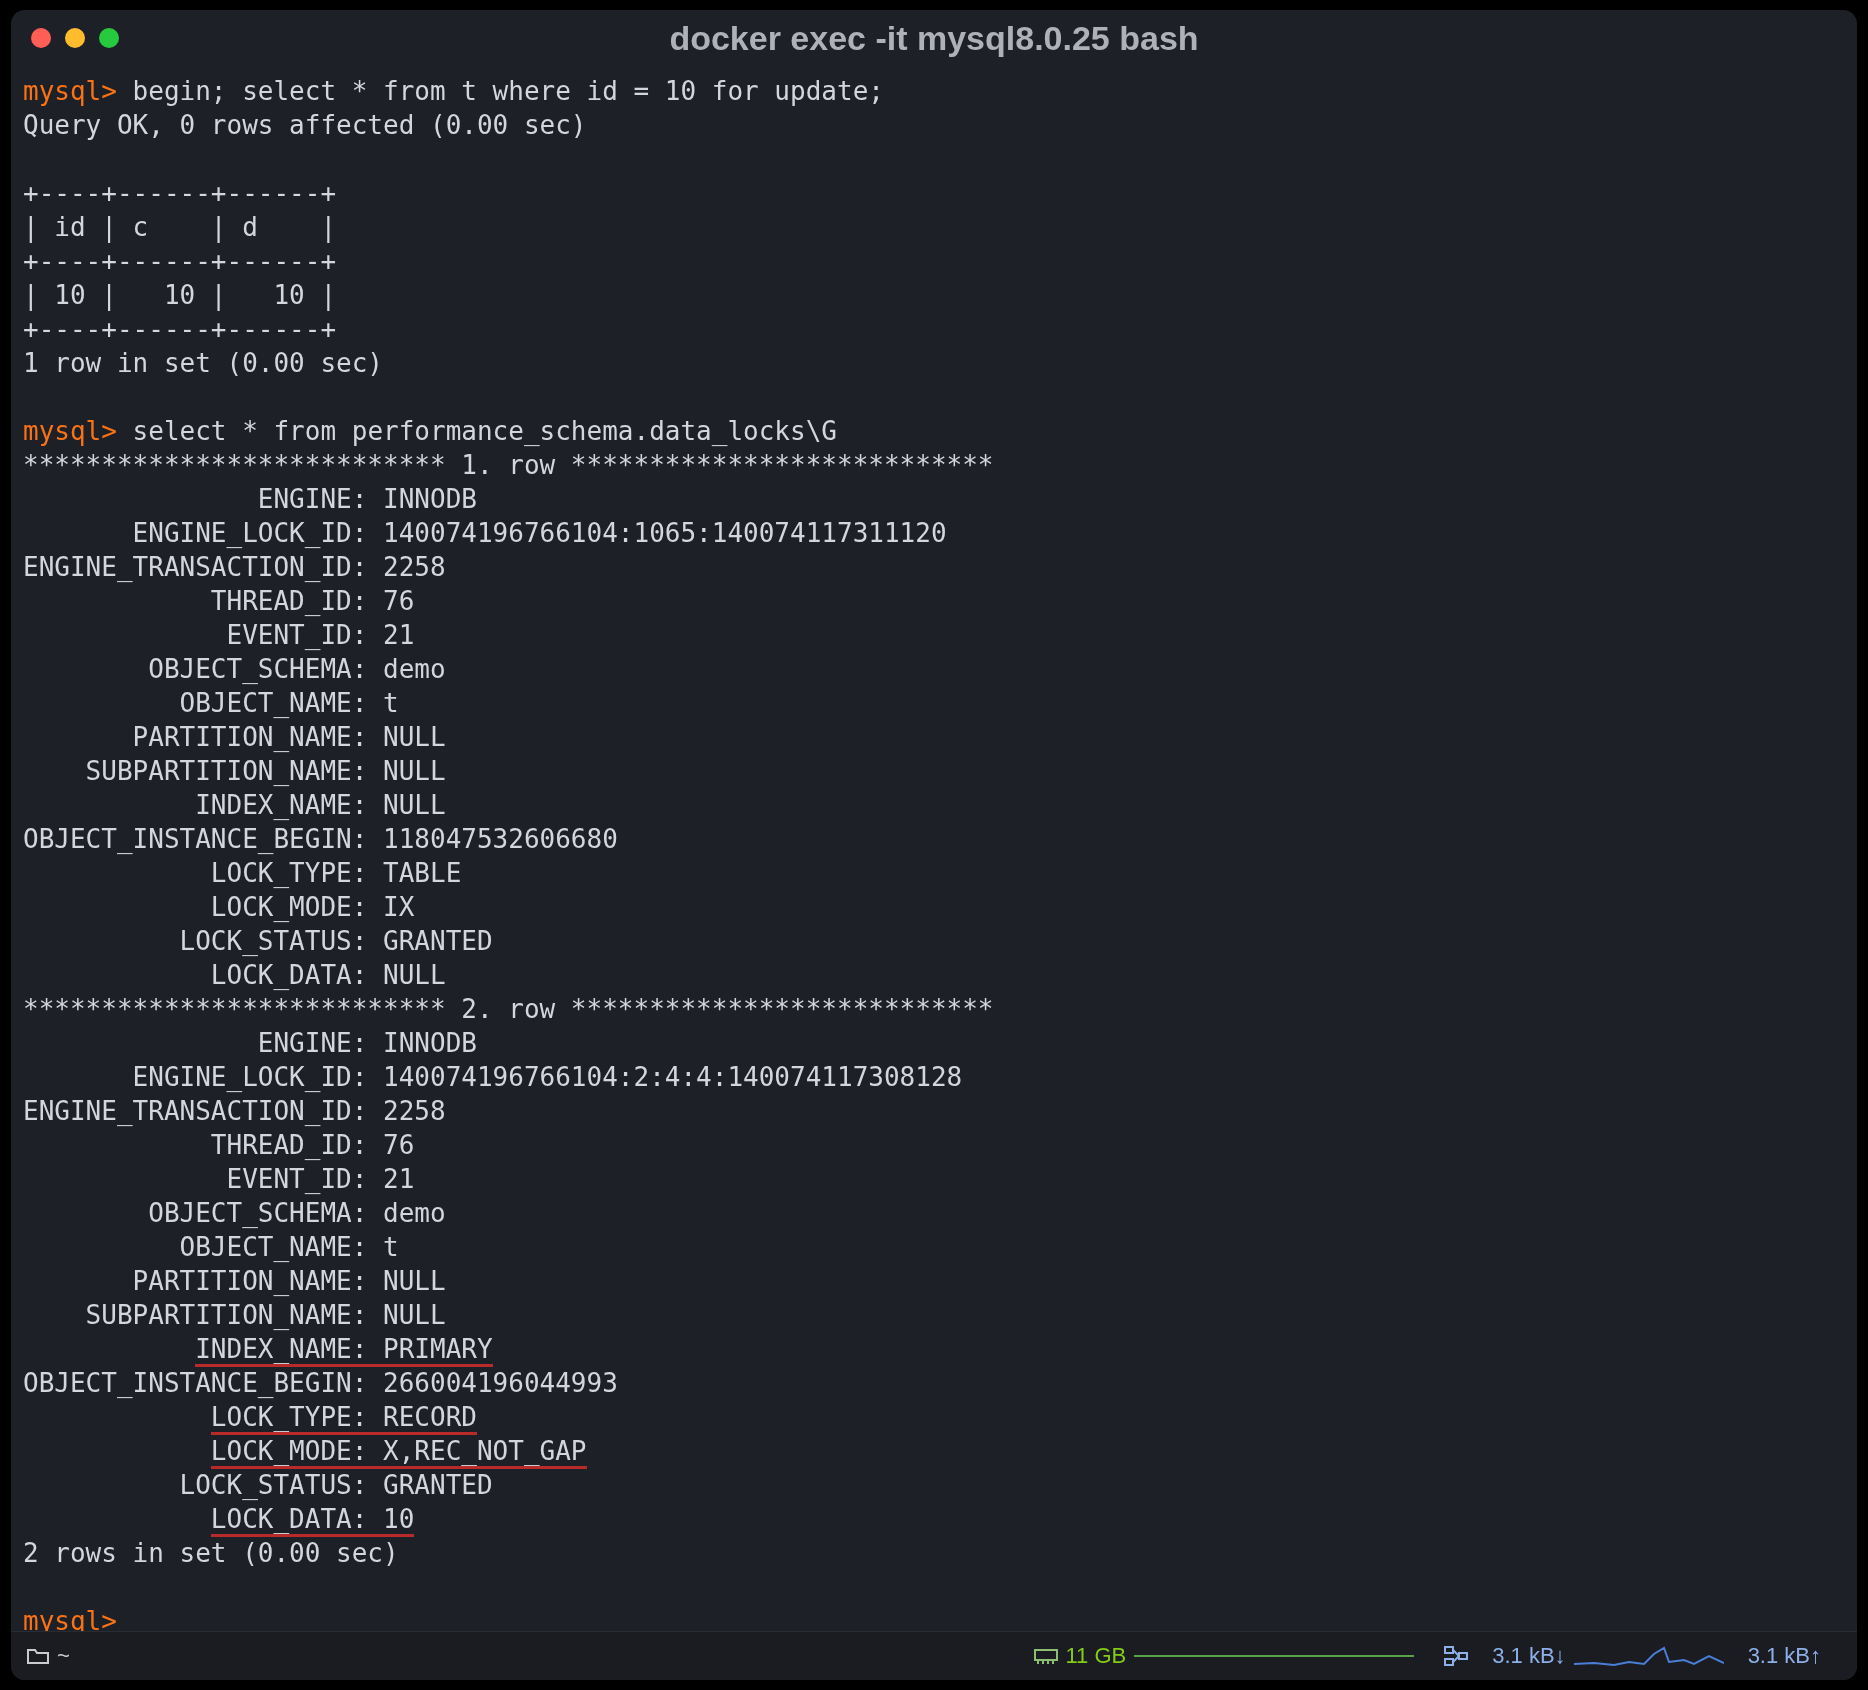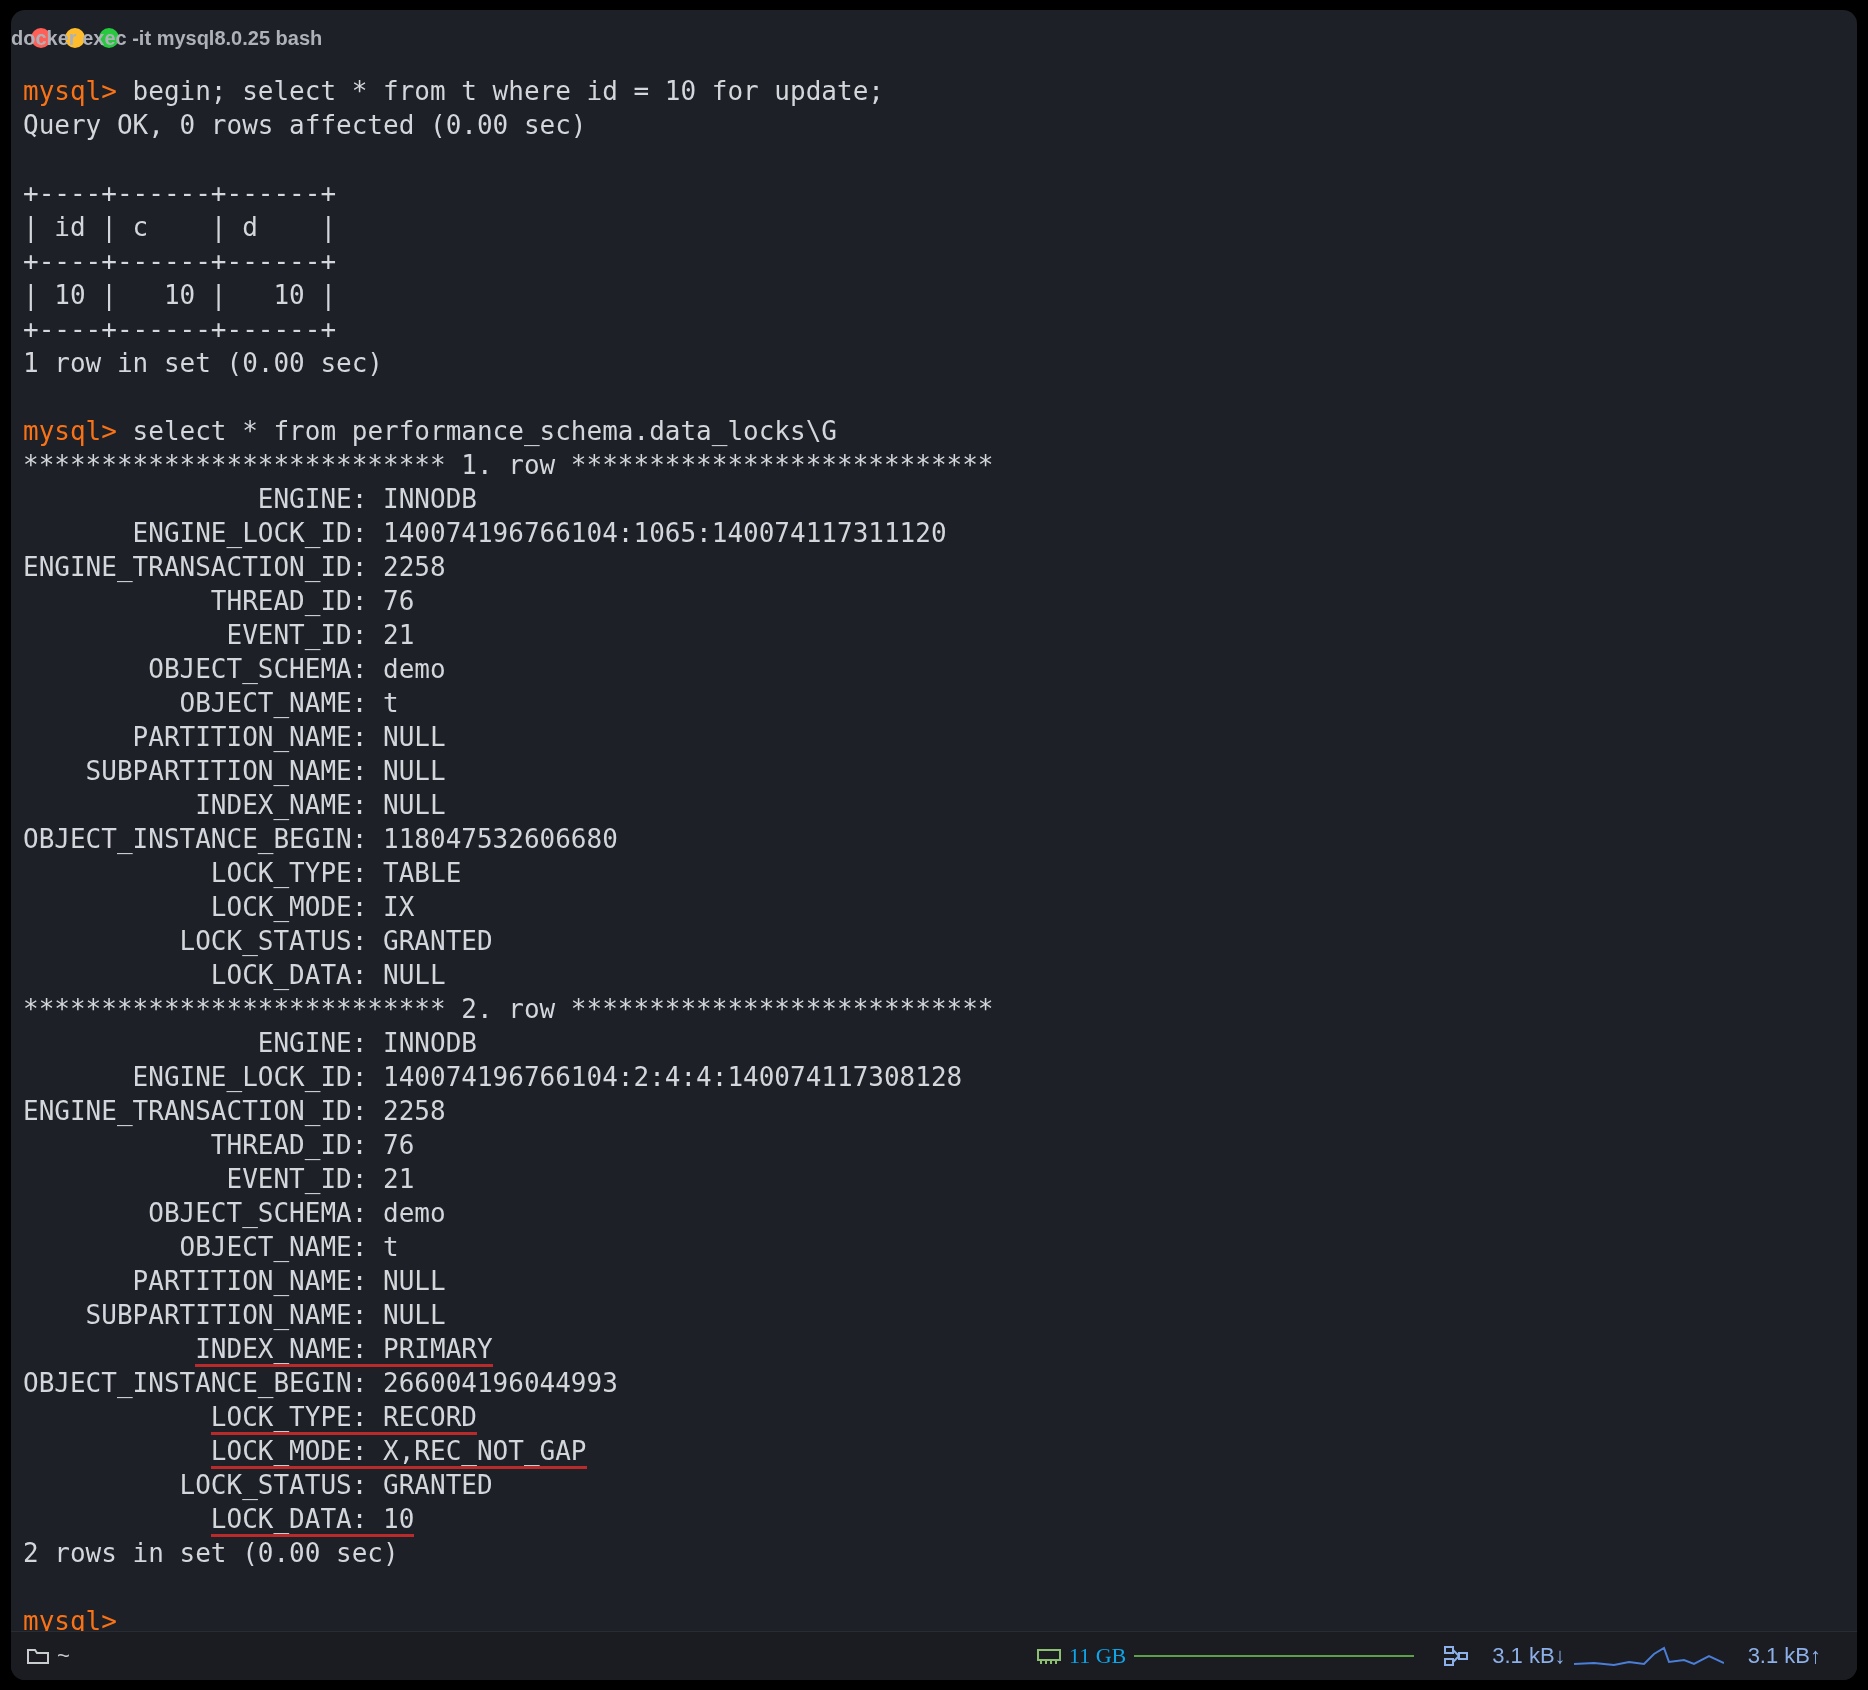--- a/index.html
+++ b/index.html
@@ -40,23 +40,24 @@
     height: 20px;
     border-radius: 50%;
   }
   .dot.close { background: #ff5f56; }
   .dot.min   { background: #ffbd2e; }
   .dot.max   { background: #27c93f; }
   .title {
     position: absolute;
     left: 0;
     right: 0;
+    text-align: center;
     font-family: -apple-system, BlinkMacSystemFont, "Helvetica Neue", sans-serif;
     font-weight: 700;
-    font-size: 20px;
+    font-size: 34px;
     color: #aeb2b8;
     pointer-events: none;
   }
   .term {
     padding: 8px 12px 0 12px;
     white-space: pre;
     letter-spacing: 0px;
   }
   .term .prompt { color: #f97316; }
   .term .underline-red {
@@ -99,21 +100,21 @@
   .statusbar svg { display: block; }
   .spark {
     border-radius: 2px;
   }
   .spark.red { stroke: #b92a2a; }
   .spark.green { stroke: #5aa14a; }
   .spark.blue { stroke: #4a7ed7; }
   .spark-fill { fill: none; }
   .path-label { color: #c9ccce; }
   .cpu-color { color: #d27878; }
-  .mem-color { color: #0ea5e9; font-family: Liberation Serif, serif; }
+  .mem-color { color: #84cc16; }
   .net-color { color: #8db0e8; margin-left: 16px; }
   .flex-spacer { flex: 1; }
 
   .kv-line { display: inline; }
 
 </style>
 </head>
 <body>
 
 <div class="window">

